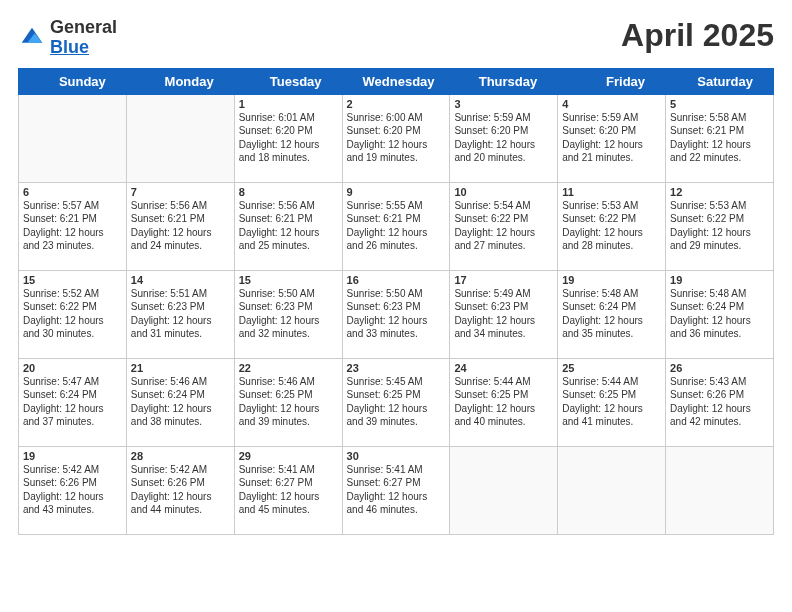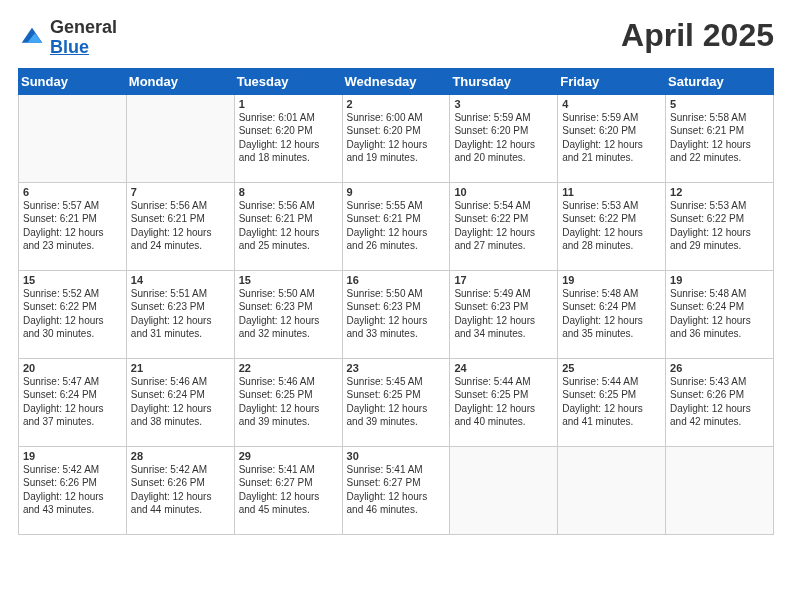--- a/index.html
+++ b/index.html
@@ -55,23 +55,23 @@
     .calendar {
       flex: 1;
       border: 1px solid #ccc;
       border-collapse: collapse;
       width: 100%;
       table-layout: fixed;
     }
     .calendar th {
       background-color: #1565c0;
       color: #fff;
-      text-align: left;
+      text-align: right;
       font-size: 13px;
-      padding: 5px 2px;
+      padding: 5px 20px;
       border: 1px solid #1565c0;
     }
     .calendar td {
       border: 1px solid #ccc;
       vertical-align: top;
       padding: 3px 4px;
       font-size: 9.5px;
       color: #333;
       height: 88px;
     }

